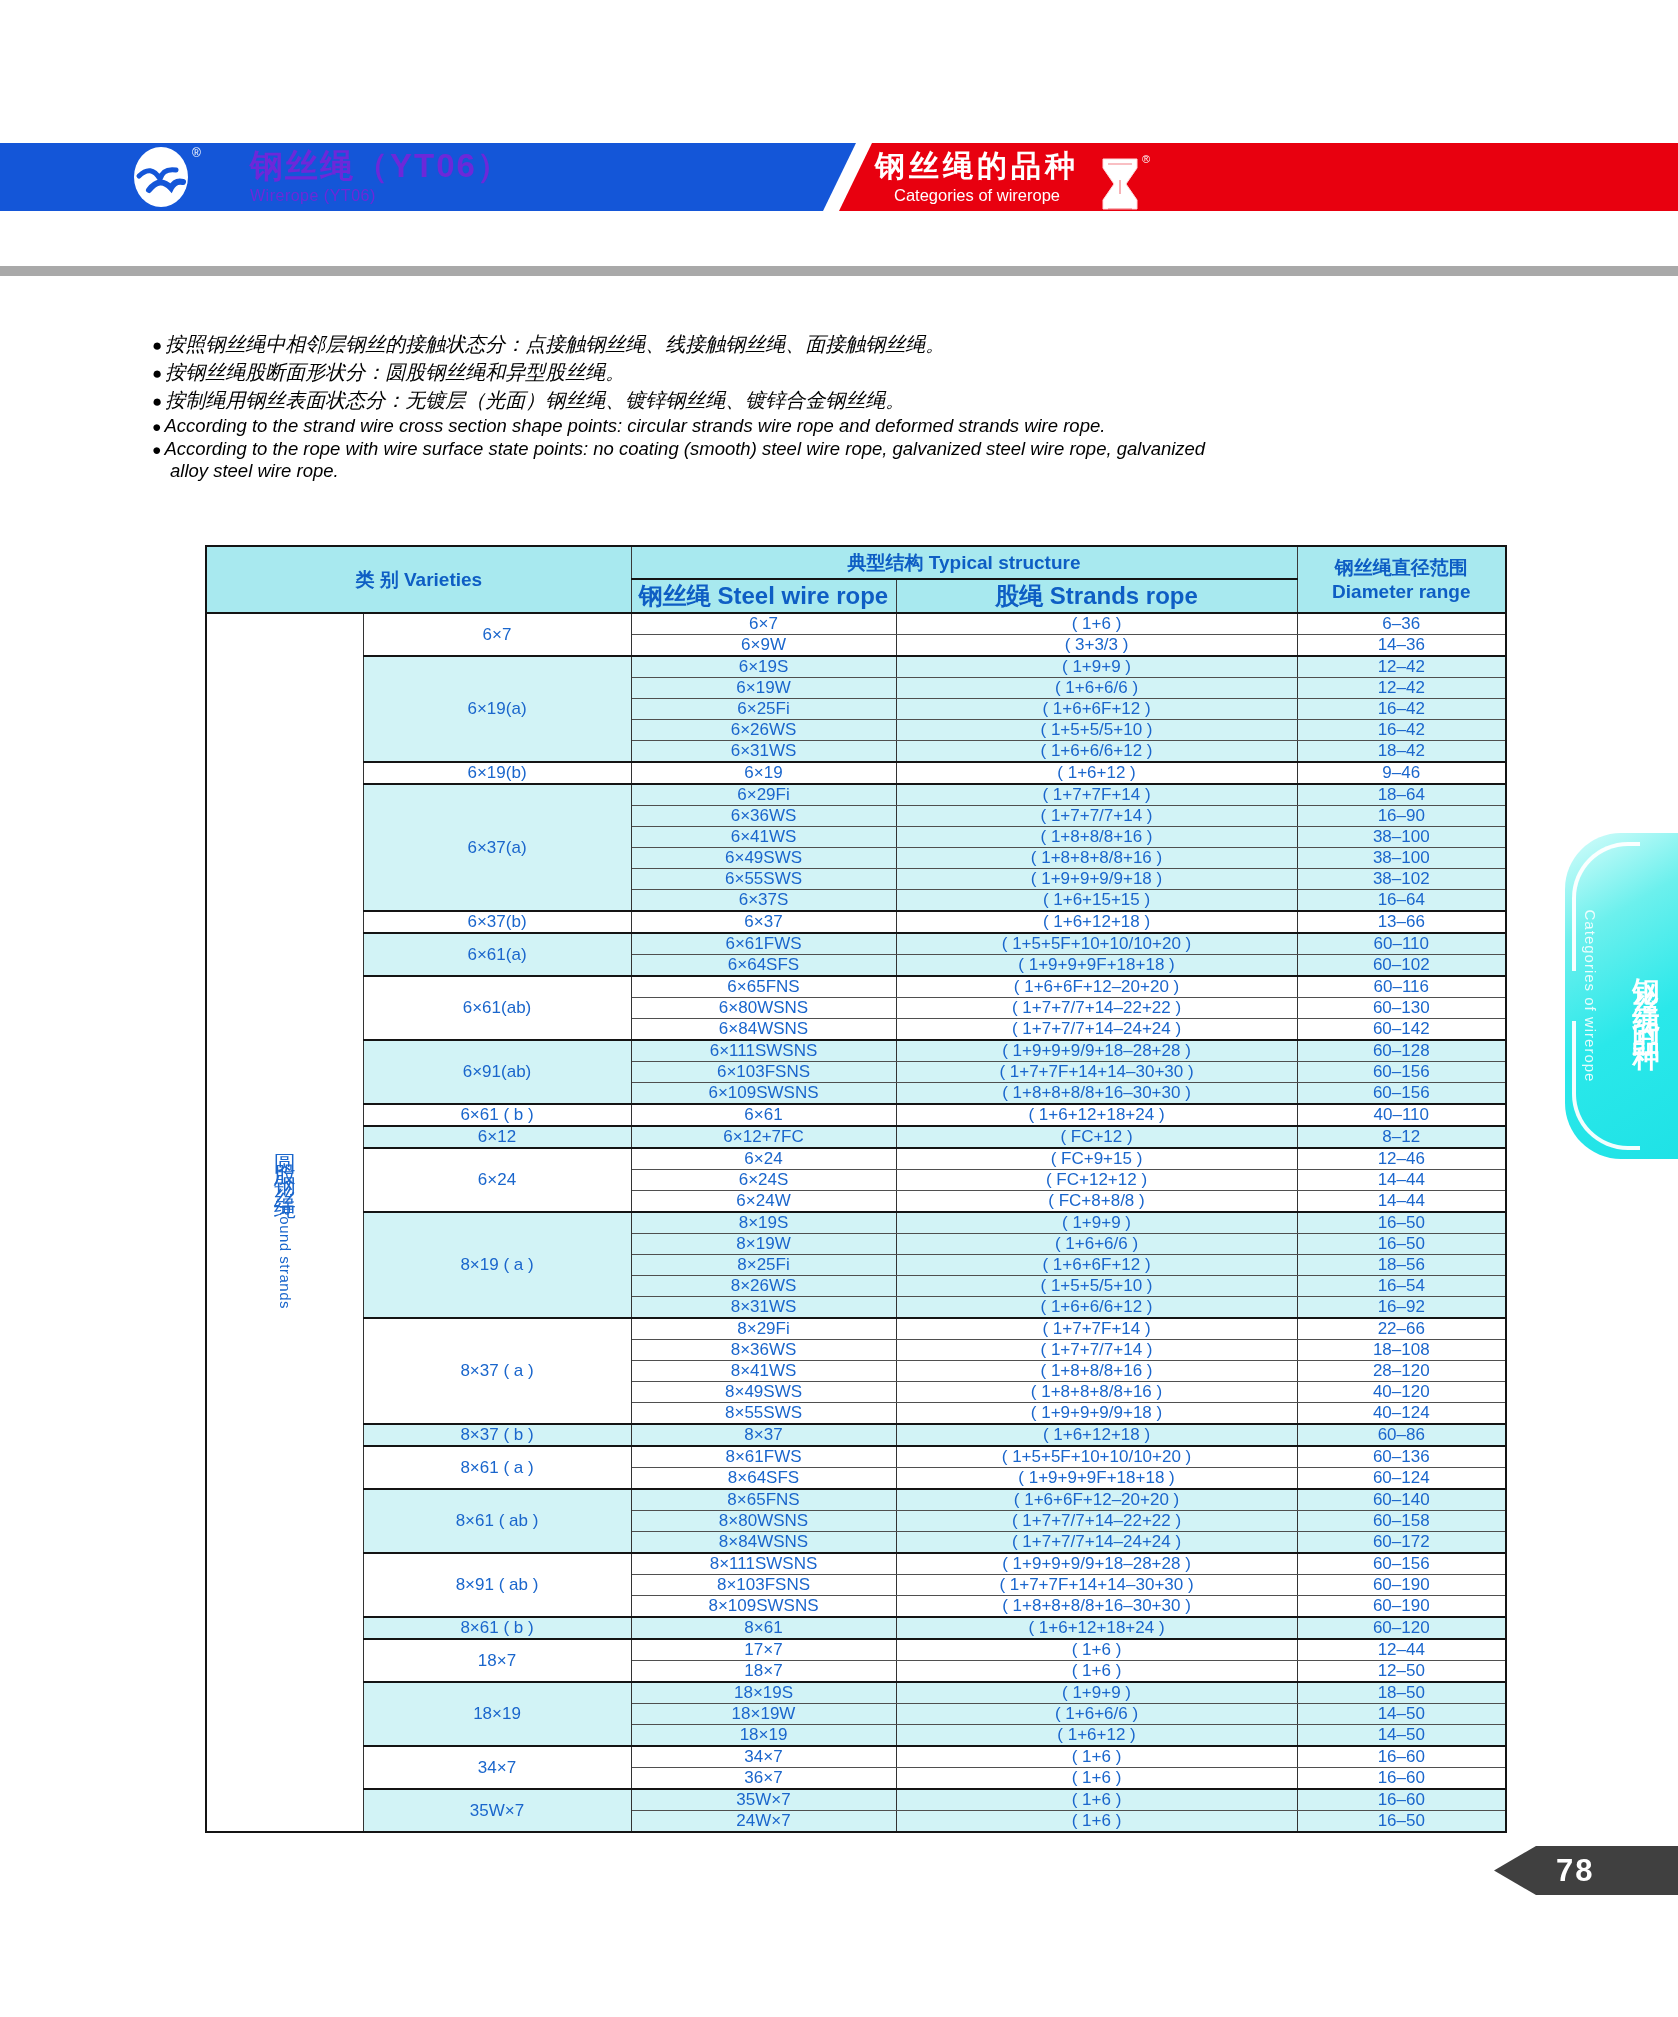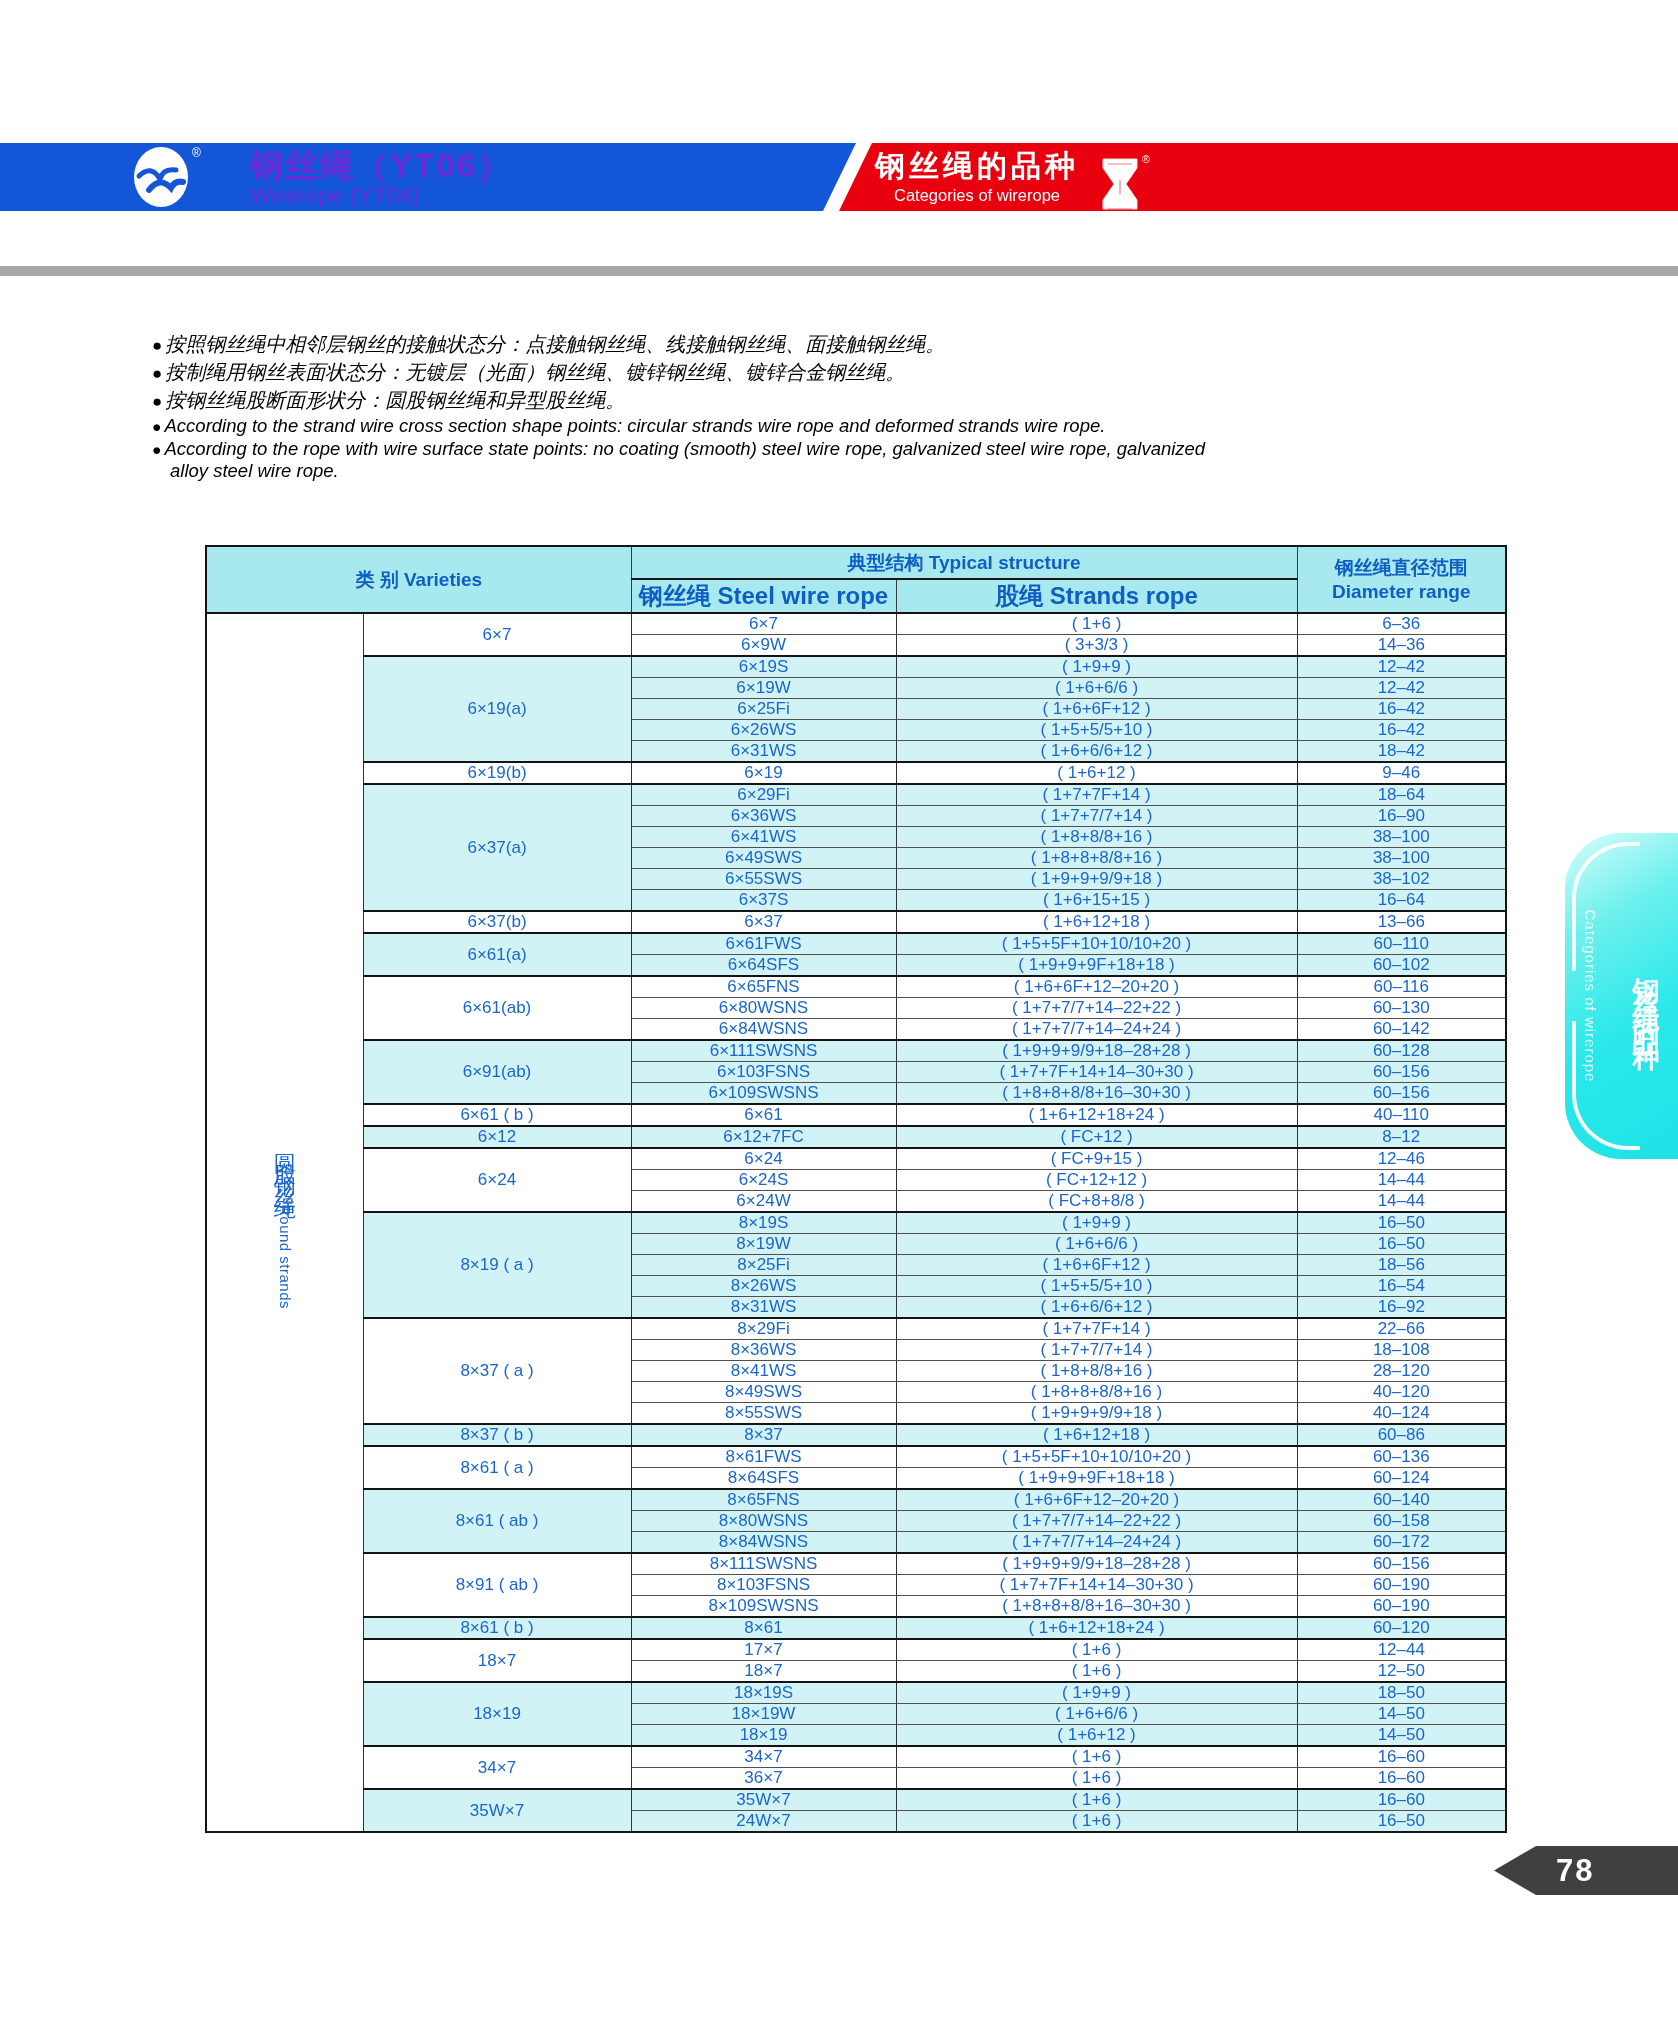--- a/index.html
+++ b/index.html
@@ -8,21 +8,21 @@
 
   
   .band-blue { position:absolute; left:0; top:143px; width:856px; height:68px; background:#1456d8;
                clip-path:polygon(0 0, 856px 0, 823px 68px, 0 68px); }
   .band-red  { position:absolute; left:839px; top:143px; width:839px; height:68px; background:#e8000f;
                clip-path:polygon(33px 0, 839px 0, 839px 68px, 0 68px); }
   .logo-oval { position:absolute; left:133px; top:146px; width:56px; height:62px; }
   .logo-reg  { position:absolute; left:192px; top:146px; color:#fff; font-size:12px; }
   .blue-titles { position:absolute; left:250px; top:149px; color:#6d28d9; }
   .blue-titles .t-cn { font-size:33px; font-weight:bold; letter-spacing:2px; line-height:34px; }
-  .blue-titles .t-en { font-size:22px; line-height:22px; margin-top:2px; letter-spacing:0.5px; }
+  .blue-titles .t-en { font-size:16px; line-height:22px; margin-top:2px; letter-spacing:0.5px; }
   .red-titles { position:absolute; left:858px; top:150px; width:238px; text-align:center; color:#fff; }
   .red-titles .t-cn { font-size:30px; font-weight:bold; letter-spacing:4px; line-height:32px; }
   .red-titles .t-en { font-size:16.5px; line-height:20px; margin-top:3px; }
   .hourglass { position:absolute; left:1100px; top:158px; }
   .logo-reg2 { position:absolute; left:1142px; top:153px; color:#fff; font-size:11px; }
   .gray-bar { position:absolute; left:0; top:266px; width:1678px; height:10px; background:#a9a9a9; }
 
   
   .bullets { position:absolute; left:152px; top:331px; width:1092px; list-style:none; color:#000; }
   .bullets li { padding-left:18px; text-indent:-18px;font-style:italic; }
@@ -106,22 +106,22 @@
       <path d="M3 1 h34 v9 l-11 16 11 16 v9 h-34 v-9 l11-16 -11-16 z" fill="#ffffff" stroke="#ffd9db" stroke-width="1"></path>
       <path d="M8 6 h24 M8 51 h24 M20 22 v14" stroke="#e8000f" stroke-width="1.2" fill="none" opacity="0.5"></path>
     </svg>
   </div>
   <span class="logo-reg2">®</span>
 
   <div class="gray-bar"></div>
 
   <ul class="bullets">
     <li class="b-cn">按照钢丝绳中相邻层钢丝的接触状态分：点接触钢丝绳、线接触钢丝绳、面接触钢丝绳。</li>
+    <li class="b-cn">按钢丝绳股断面形状分：圆股钢丝绳和异型股丝绳。</li>
     <li class="b-cn">按制绳用钢丝表面状态分：无镀层（光面）钢丝绳、镀锌钢丝绳、镀锌合金钢丝绳。</li>
-    <li class="b-cn">按钢丝绳股断面形状分：圆股钢丝绳和异型股丝绳。</li>
     <li class="b-en">According to the strand wire cross section shape points: circular strands wire rope and deformed strands wire rope.</li>
     <li class="b-en">According to the rope with wire surface state points: no coating (smooth) steel wire rope, galvanized steel wire rope, galvanized alloy steel wire rope.</li>
   </ul>
 
   <table class="rope-table">
     <colgroup>
       <col style="width:157px">
         <col style="width:268px">
         <col style="width:265px">
       <col style="width:401px">

